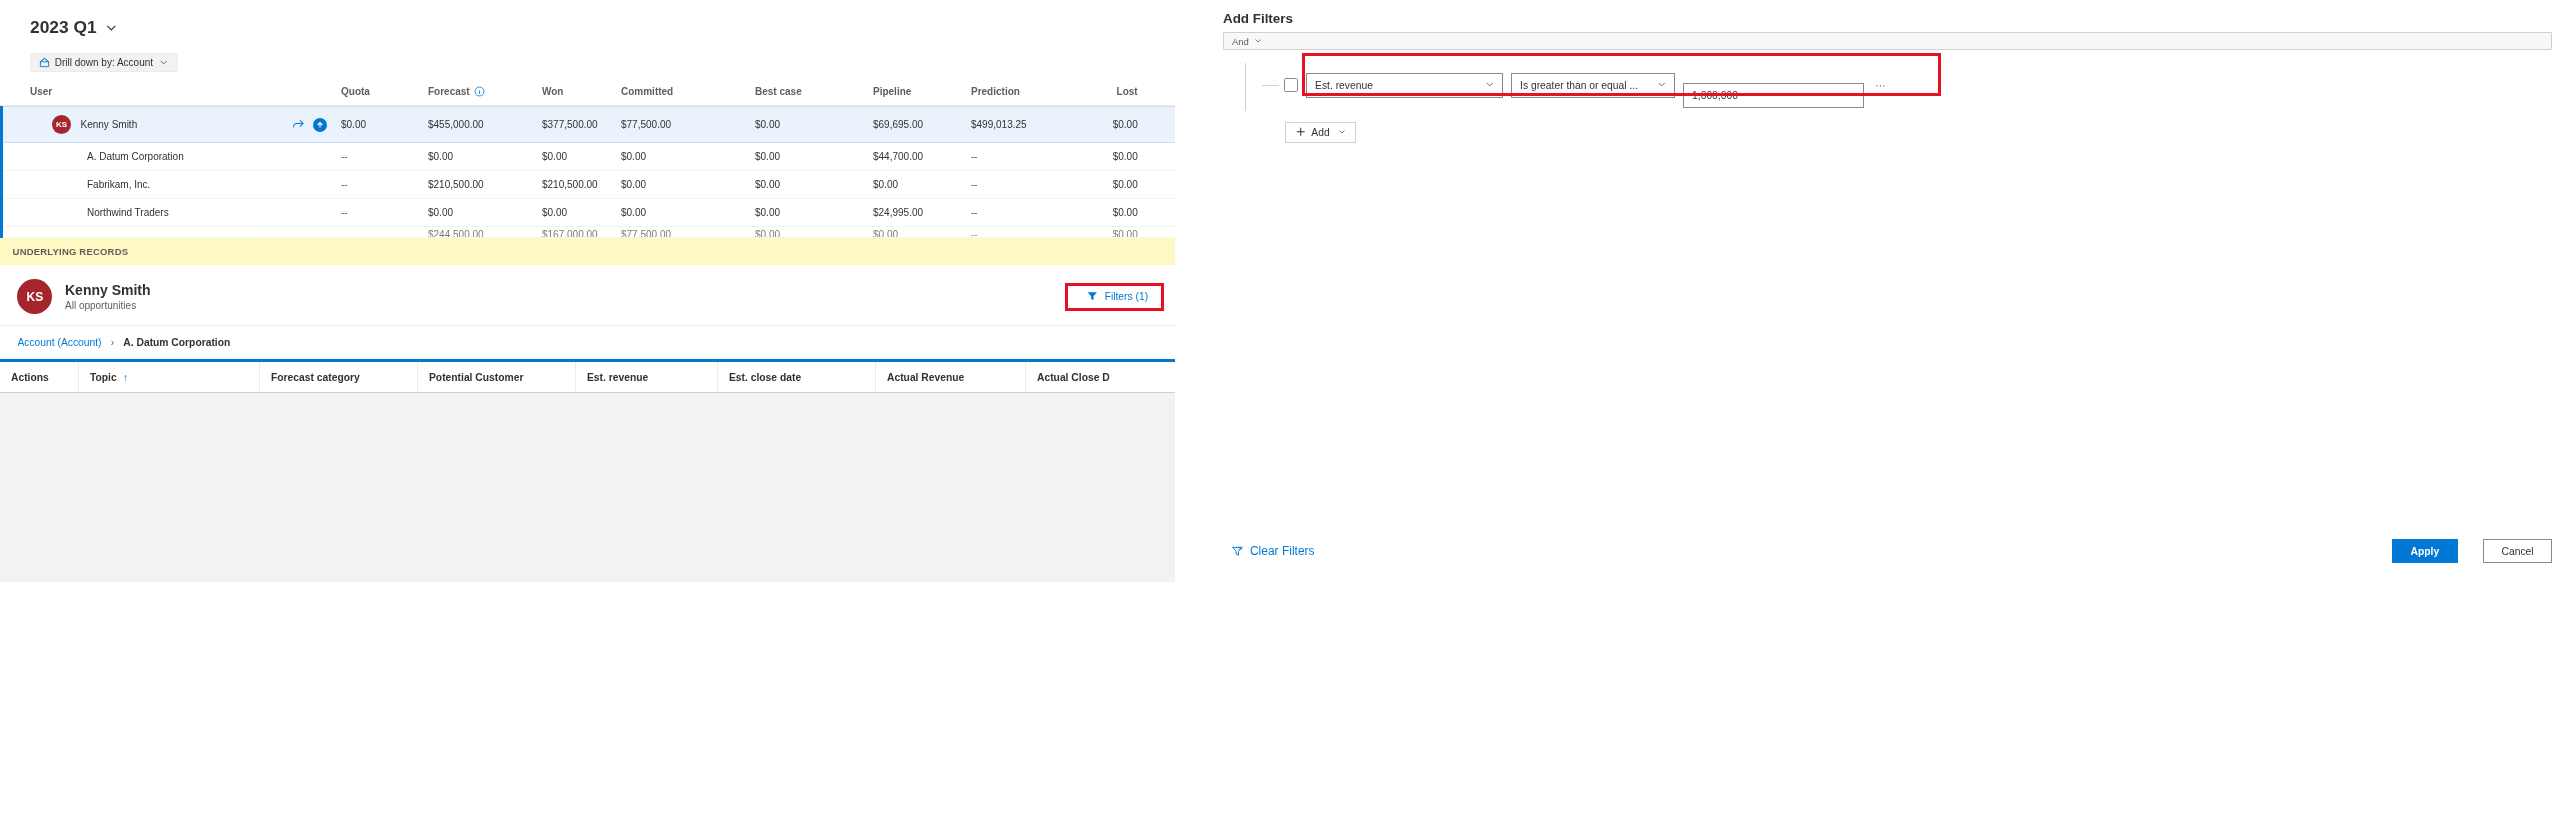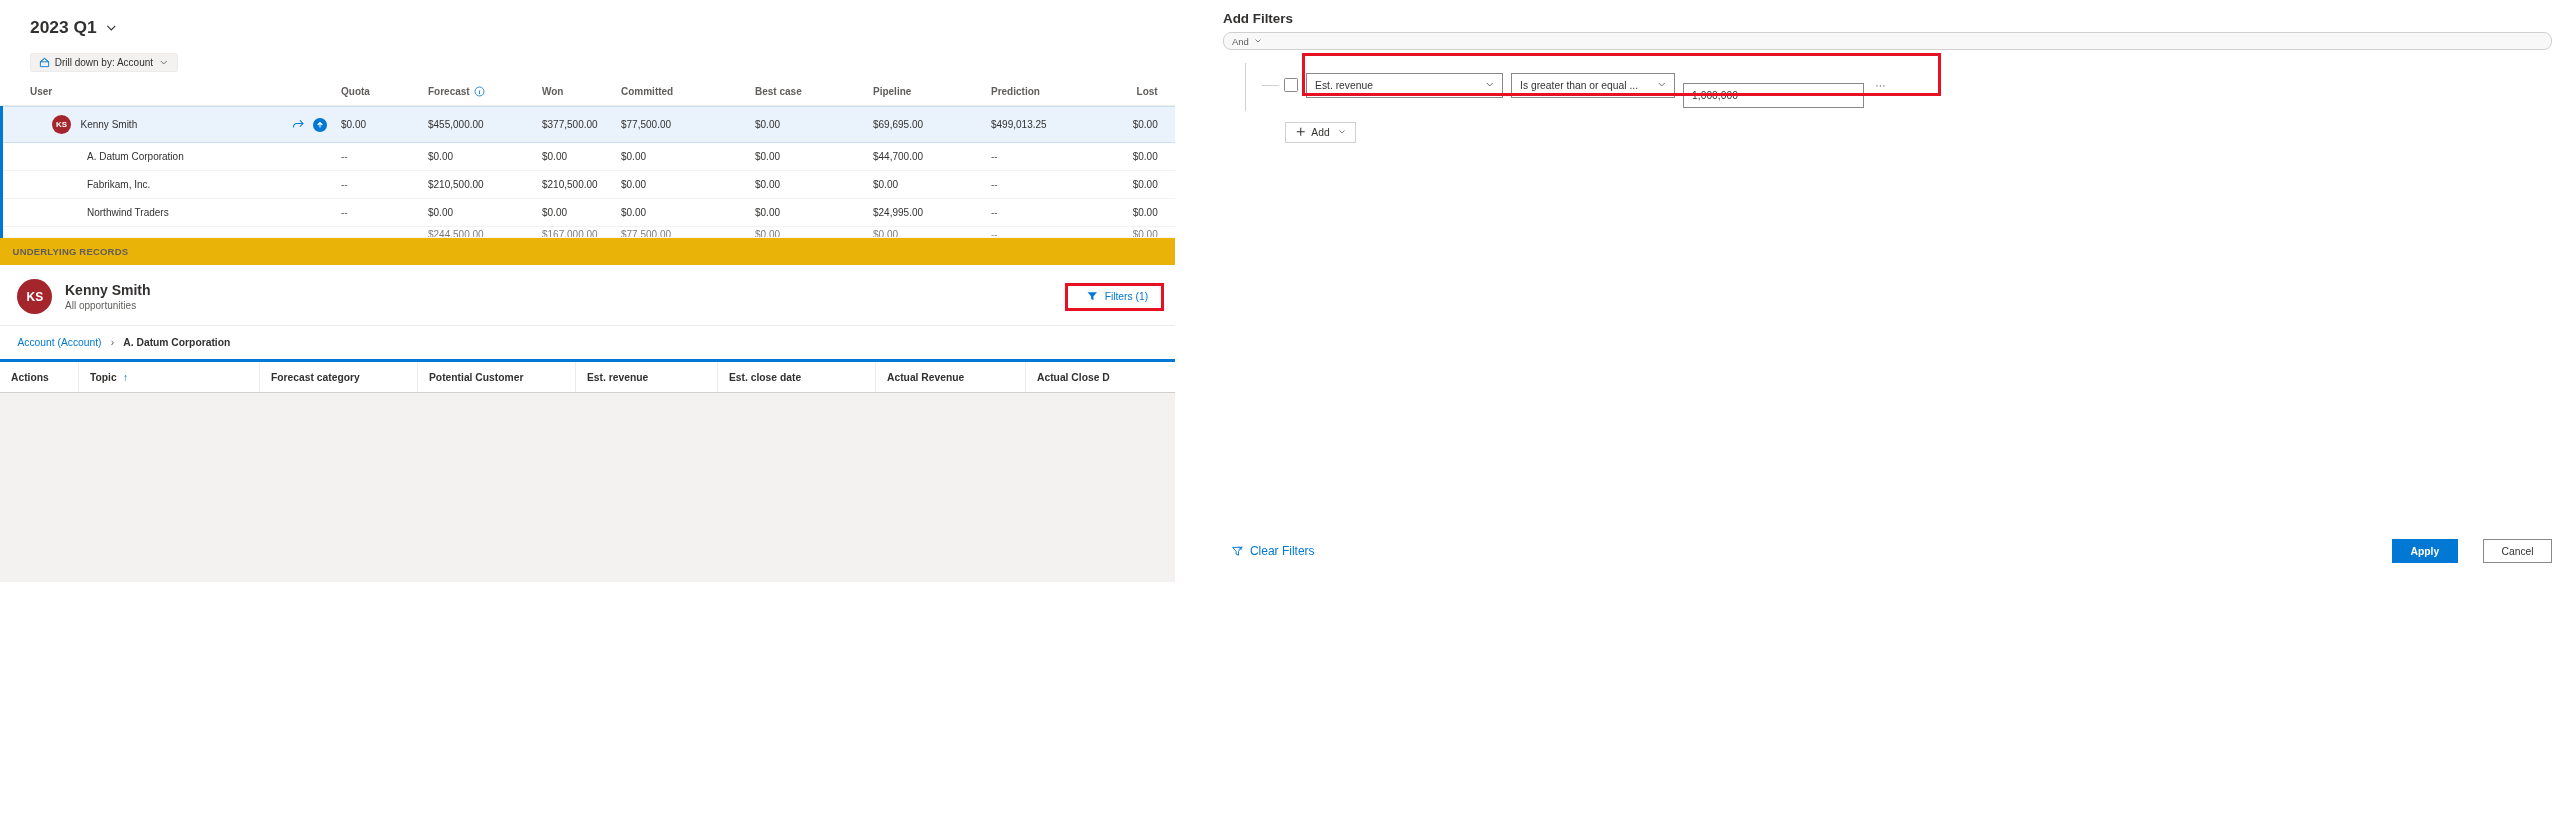--- a/index.html
+++ b/index.html
@@ -22,55 +22,55 @@
   .fc-hdr { display:flex; padding: 4.7px 0 8px 30px; border-bottom:0.8px solid #edebe9; font-size:10px; color:#605e5c; font-weight:600;}
   .fc-body { border-left: 3.2px solid #0078d4; }
   .fc-row { display:flex; align-items:center; padding: 8px 0 8px 27px; border-bottom:0.8px solid #f3f2f1; font-size:10px;}
   .fc-row.selected { background:#eaf2fb; border-top:0.8px solid #c7e0f4; border-bottom:0.8px solid #c7e0f4;}
   .col-user { width:311px; display:flex; align-items:center;}
   .col-quota { width:87px; }
   .col-forecast { width:114px; display:flex; align-items:center;}
   .col-won { width:79px; }
   .col-committed { width:134px; }
   .col-bestcase { width:118px; }
-  .col-pipeline { width:118px; }
+  .col-pipeline { width:98px; }
   .col-prediction { width:126px; }
   .col-lost { width:47px; text-align:right; padding-right:6.3px;}
   .fc-hdr .col-forecast .info-icon { color:#0078d4; margin-left:4.7px; display:inline-flex;}
   .avatar { width:19px; height:19px; border-radius:50%; background:#a4262c; color:#fff; font-size:8px; font-weight:700; display:flex; align-items:center; justify-content:center; margin-right:9.5px; margin-left:22px;}
   .share-icon { color:#0078d4; margin-right:8px; display:inline-flex;}
   .indicator-circle { width:14px; height:14px; border-radius:50%; background:#0078d4; display:inline-flex; align-items:center; justify-content:center; color:#fff; font-size:8.7px; margin-right:14px;}
   .child-indent { padding-left:57px; }
   .fc-row.faded { opacity:.65; }
   .cutoff-row { height:11px; overflow:hidden; align-items:flex-start; padding-top:1.6px;}
   .dash { color:#605e5c; }
 
   
-  .under-bar { background:#eab308; padding:8px 12.6px; font-size:9.5px; letter-spacing:0.2px; color:#605e5c; font-weight:600;}
+  .under-bar { background:#fef9c3; padding:8px 12.6px; font-size:9.5px; letter-spacing:0.2px; color:#605e5c; font-weight:600;}
   .profile-row { display:flex; align-items:center; padding:14px 17.4px 11px 17.4px; border-bottom:0.8px solid #edebe9; position:relative;}
   .avatar-lg { width:35px; height:35px; border-radius:50%; background:#a4262c; color:#fff; font-weight:700; font-size:12px; display:flex; align-items:center; justify-content:center; margin-right:12.6px;}
   .profile-name { font-size:14px; font-weight:600; color:#323130;}
   .profile-sub { font-size:10px; color:#605e5c; margin-top:1.6px;}
   .filters-btn { margin-left:auto; display:flex; align-items:center; color:#0078d4; font-size:10.3px; padding:4.7px 9.5px; cursor:pointer;}
   .filters-btn .funnel-icon { margin-right:6.3px; display:inline-flex;}
   .red-box1 { position:absolute; right:11px; top:17.4px; width:99px; height:28px; border:3.2px solid #e81123; pointer-events:none;}
 
   .crumbs { padding: 11px 17.4px; font-size:10.3px; color:#0078d4; border-bottom:3.2px solid #0078d4;}
   .crumbs .sep { color:#605e5c; margin:0 6.3px;}
   .crumbs .current { color:#323130; font-weight:600;}
 
   .opp-hdr { display:flex; align-items:center; border-bottom:0.8px solid #d2d0ce; font-size:10.3px; color:#323130; font-weight:600; background:#fff;}
   .opp-col { padding:9.5px 11px; border-right:0.8px solid #edebe9;}
   .oc-actions{width:79px;} .oc-topic{width:181px; display:flex; align-items:center;} .oc-fcat{width:158px;} .oc-pcust{width:158px;} .oc-erev{width:142px;} .oc-ecd{width:158px;} .oc-arev{width:150px;} .oc-acd{width:118px; border-right:none;}
   .sort-arrow { margin-left:6.3px; color:#0078d4;}
   .opp-blank { flex:1; background:#f3f2f1; min-height:189px;}
 
   
   .af-title { font-size:13.4px; font-weight:600; color:#323130; padding-bottom:6.3px;}
-  .and-btn { display:inline-flex; align-items:center; border:0.8px solid #d2d0ce; background:#f8f8f8; color:#605e5c; font-size:9.5px; padding:2.4px 8px; border-radius:8px; cursor:pointer;}
+  .and-btn { display:inline-flex; align-items:center; border:0.8px solid #d2d0ce; background:#f8f8f8; color:#605e5c; font-size:9.5px; padding:2.4px 8px; border-radius:1px; cursor:pointer;}
   .and-btn .chev { margin-left:4.7px;}
   .cond-wrap { margin-top:12.6px; position:relative; }
   .tree-v { position:absolute; left:22px; top:0; bottom:32px; width:0.8px; background:#d2d0ce;}
   .cond-row { display:flex; align-items:center; margin-left:39px; }
   .tree-h { width:17.4px; height:0.8px; background:#d2d0ce; margin-right:4.7px;}
   .chk { width:14px; height:14px; border:0.8px solid #8a8886; border-radius:1.6px; margin-right:8px; background:#fff;}
   .select { display:flex; align-items:center; justify-content:space-between; border:0.8px solid #8a8886; background:#fff; height:25px; padding:0 8px; font-size:10.3px; color:#323130; margin-right:8px; cursor:pointer;}
   .txt-input { border:0.8px solid #8a8886; background:#fff; height:25px; padding:0 8px; font-size:10.3px; color:#323130; margin-right:8px;}
   .sel-field{width:197px;} .sel-op{width:164px;} .sel-val{width:181px;margin-top:20px;}
   .more-icon { color:#605e5c; padding:3.2px; cursor:pointer;}

